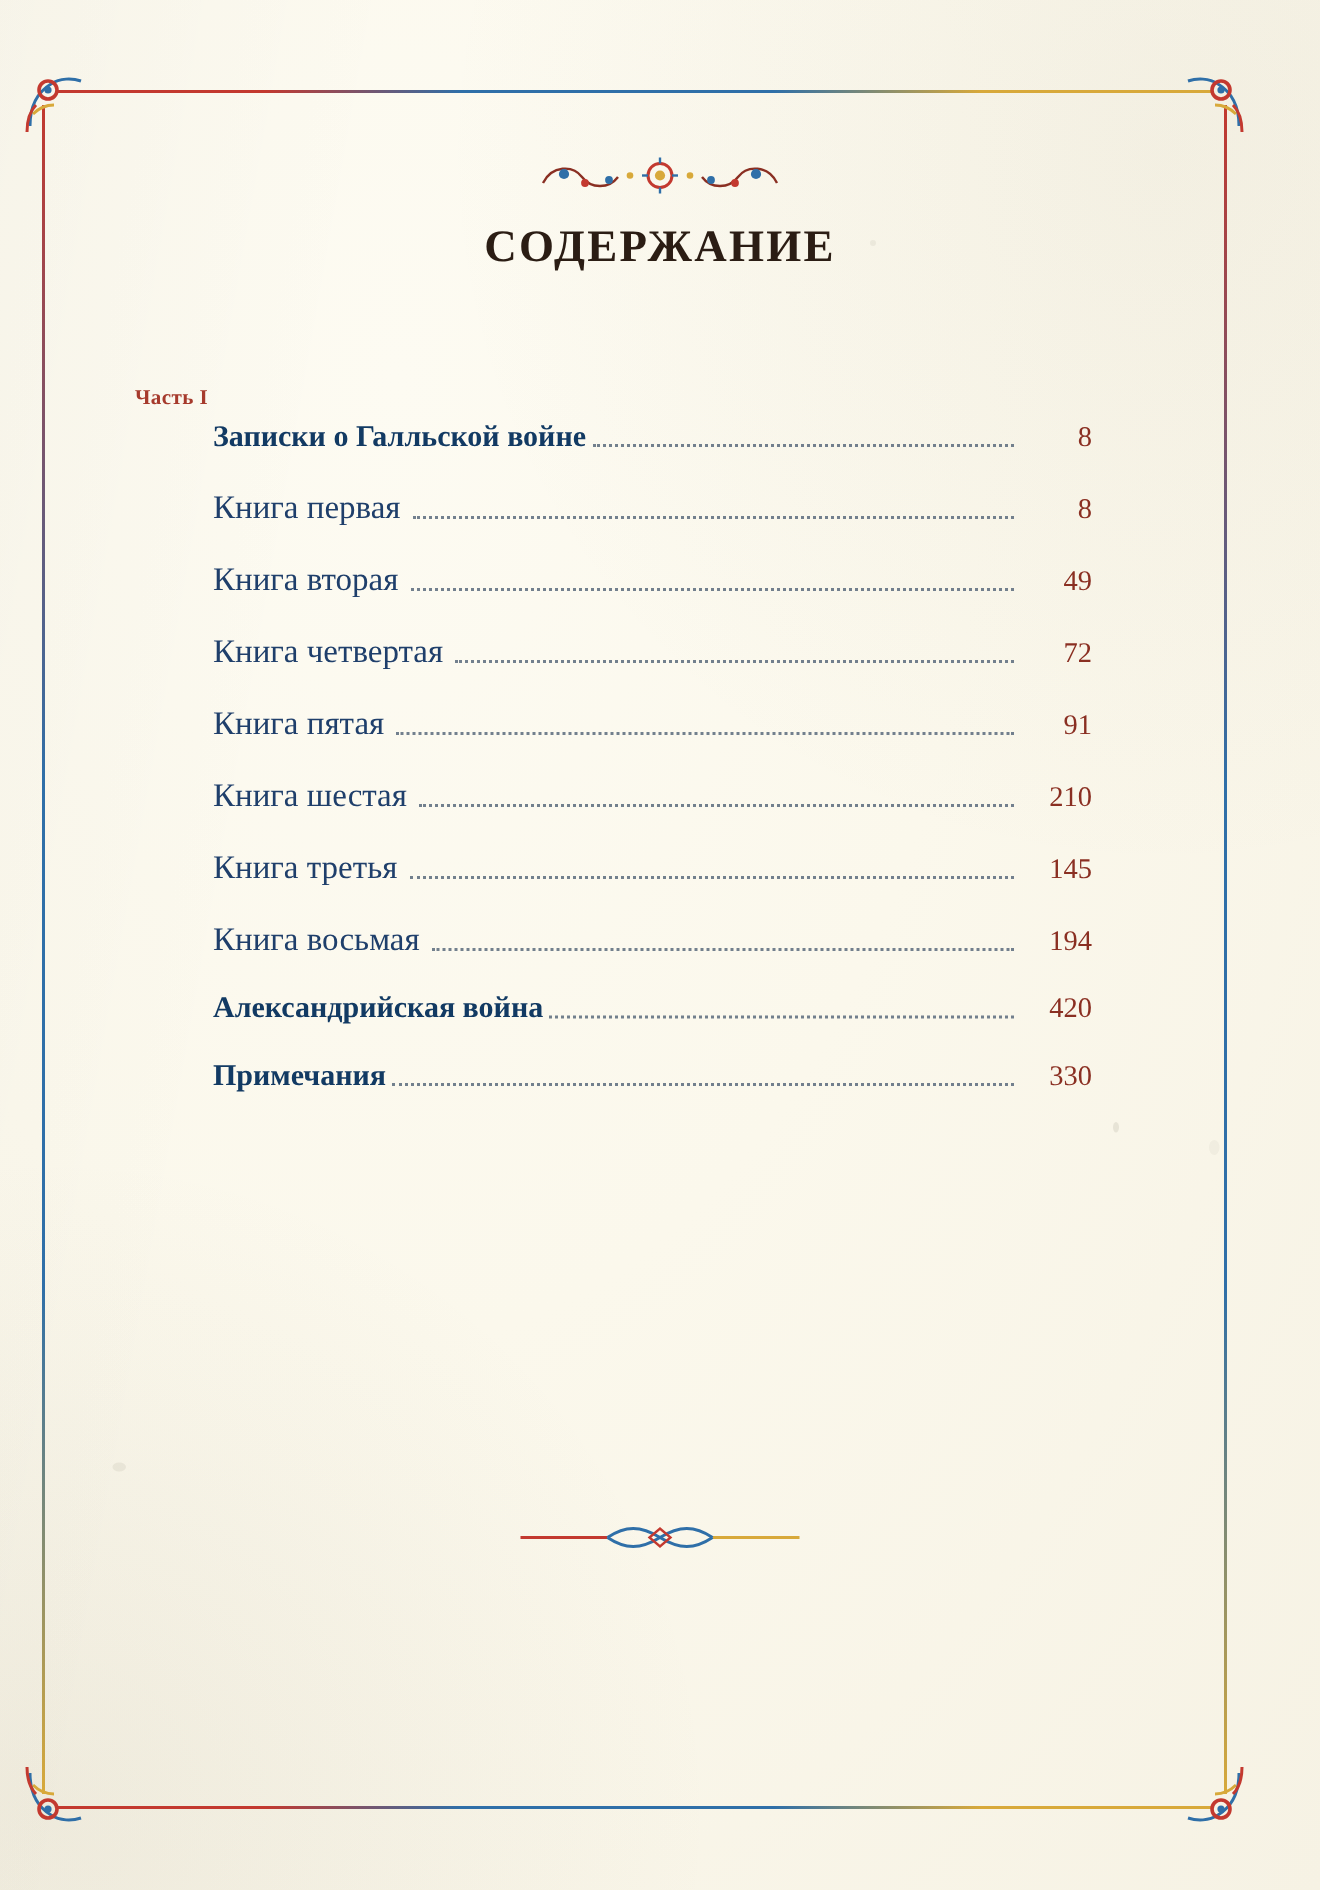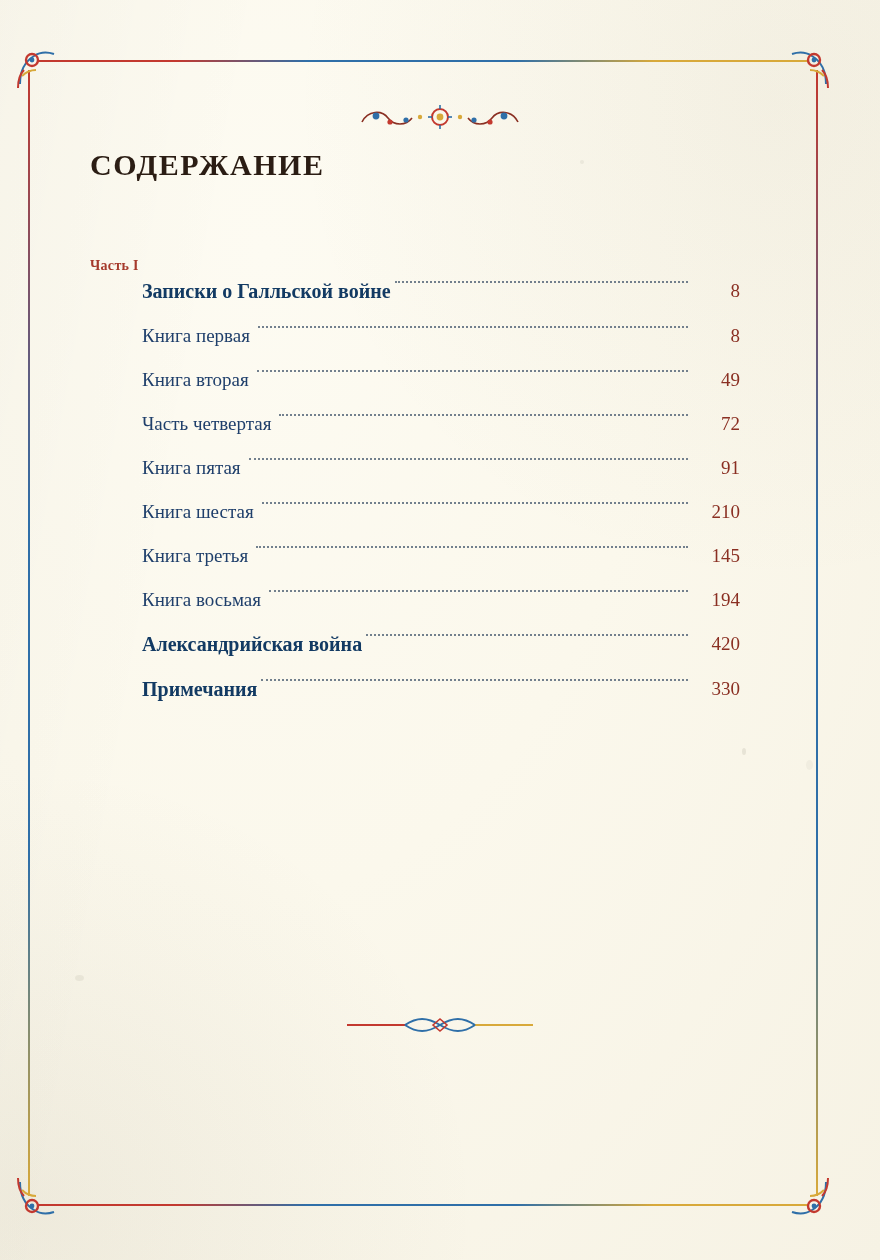--- a/index.html
+++ b/index.html
@@ -68,20 +68,21 @@
     left: 90px;
     top: 100px;
     width: 700px;
   }
   .top-ornament {
     text-align: center;
     margin-bottom: 14px;
     height: 34px;
   }
   .title {
+    text-align: center;
     font-size: 30px;
     letter-spacing: 1.5px;
     font-weight: bold;
     color: #2b1d14;
     margin: 8px 0 0 0;
     font-family: "Liberation Serif", serif;
   }
   .toc {
     margin-top: 76px;
     width: 650px;
@@ -91,27 +92,27 @@
     font-weight: bold;
     font-size: 14px;
     margin-top: 4px;
     margin-bottom: 6px;
     letter-spacing: 0.3px;
   }
   .part-label.second { margin-top: 34px; }
 
   .row {
     display: flex;
-    align-items: flex-start;
-    margin: 0 0 22px 0;
+    align-items: flex-end;
+    margin: 0 12px 22px 0;
     white-space: nowrap;
   }
   .row.major { margin-bottom: 22px; }
   .row .label {
-    font-size: 19px;
+    font-size: 22px;
     color: #1f3f6b;
     padding-left: 52px;
   }
   .row.major .label {
     font-weight: bold;
     color: #123a63;
     font-size: 20px;
   }
   .row .dots {
     flex: 1 1 auto;
@@ -256,21 +257,21 @@
       </div>
 
       <div class="row">
         <span class="label">Книга вторая</span>
         <span class="dots"></span>
         <span class="page-num">49</span>
       </div>
 
 
       <div class="row">
-        <span class="label">Часть четвертая</span>
+        <span class="label">Книга четвертая</span>
         <span class="dots"></span>
         <span class="page-num">72</span>
       </div>
 
       <div class="row">
         <span class="label">Книга пятая</span>
         <span class="dots"></span>
         <span class="page-num">91</span>
       </div>
 

